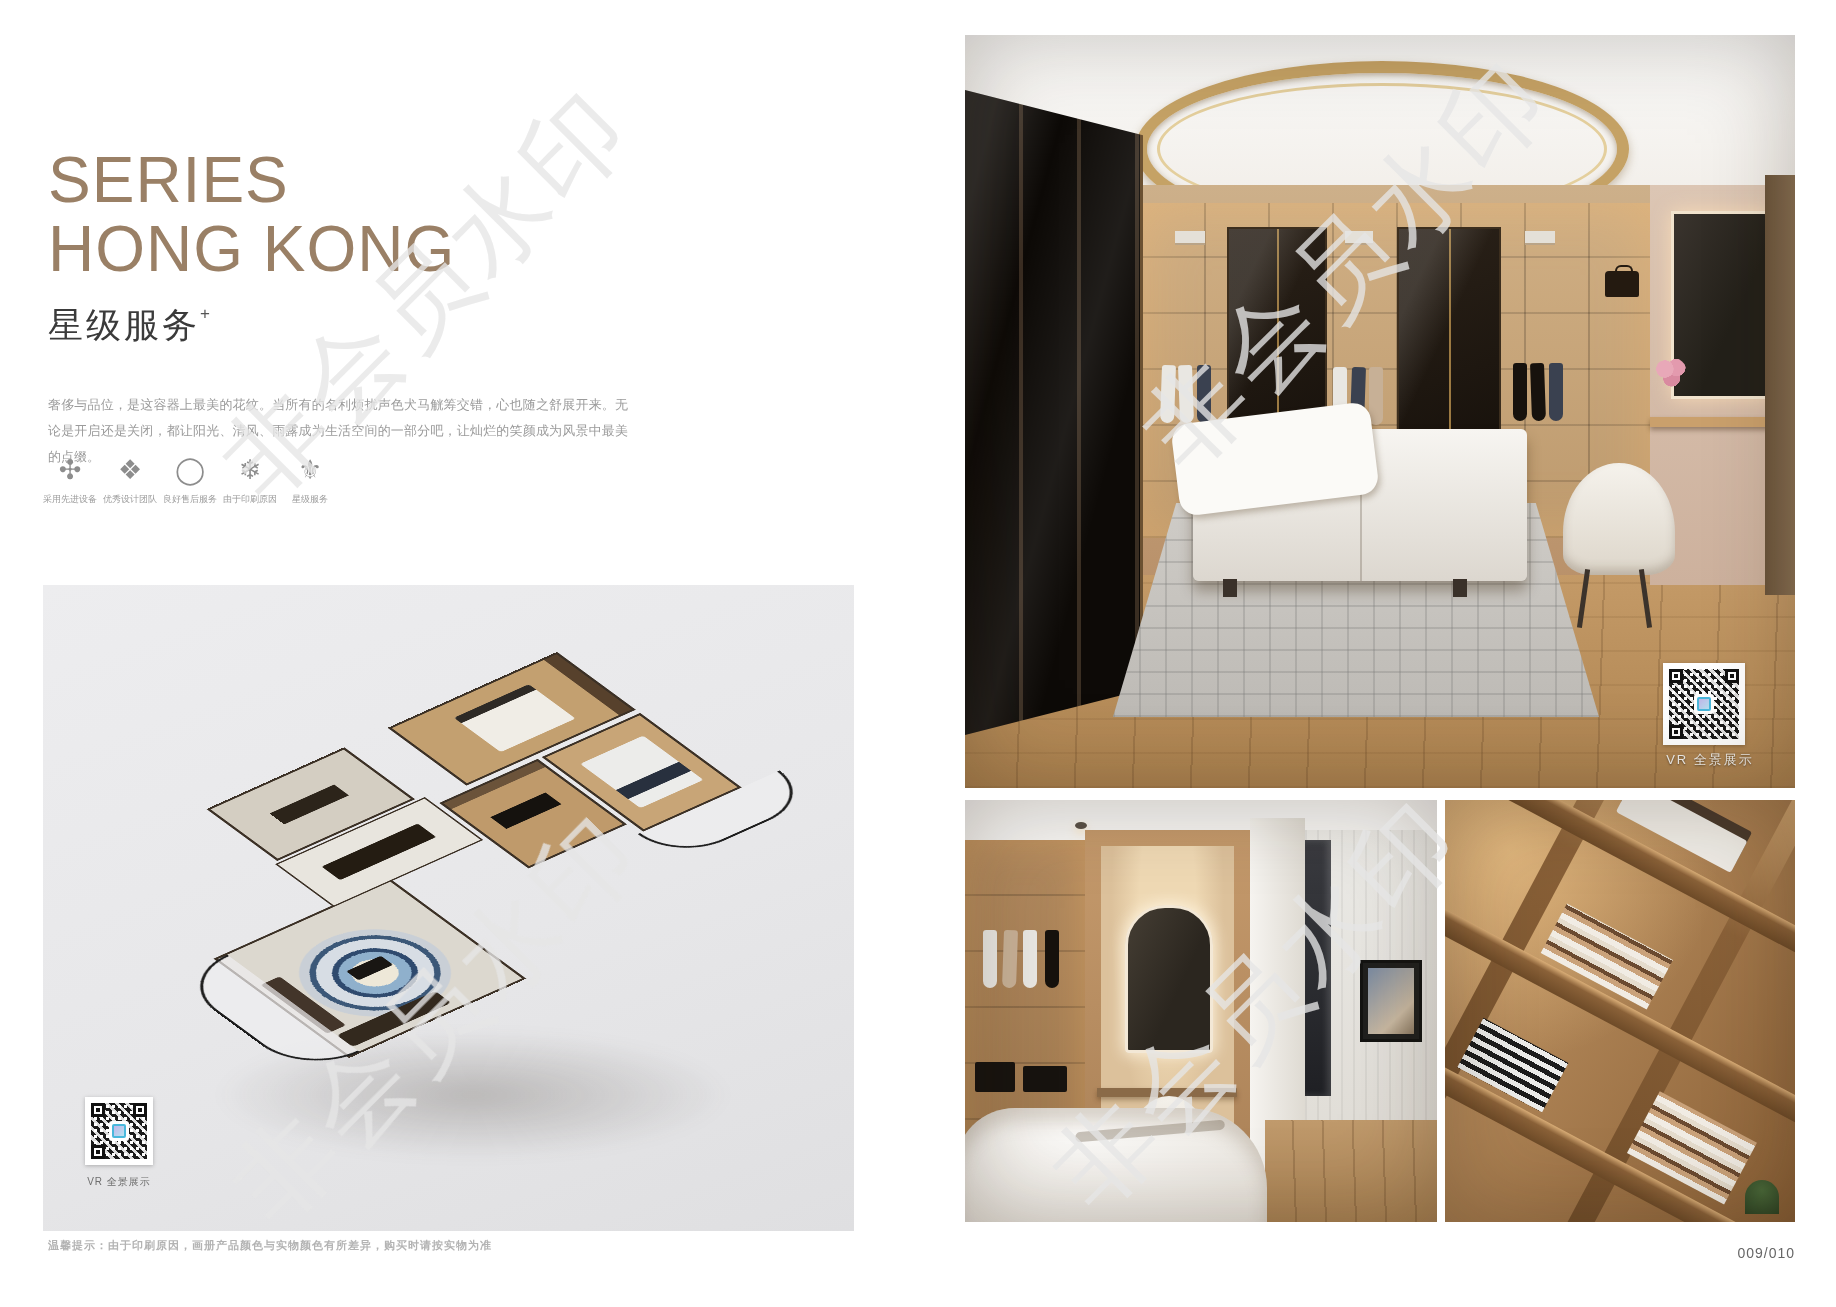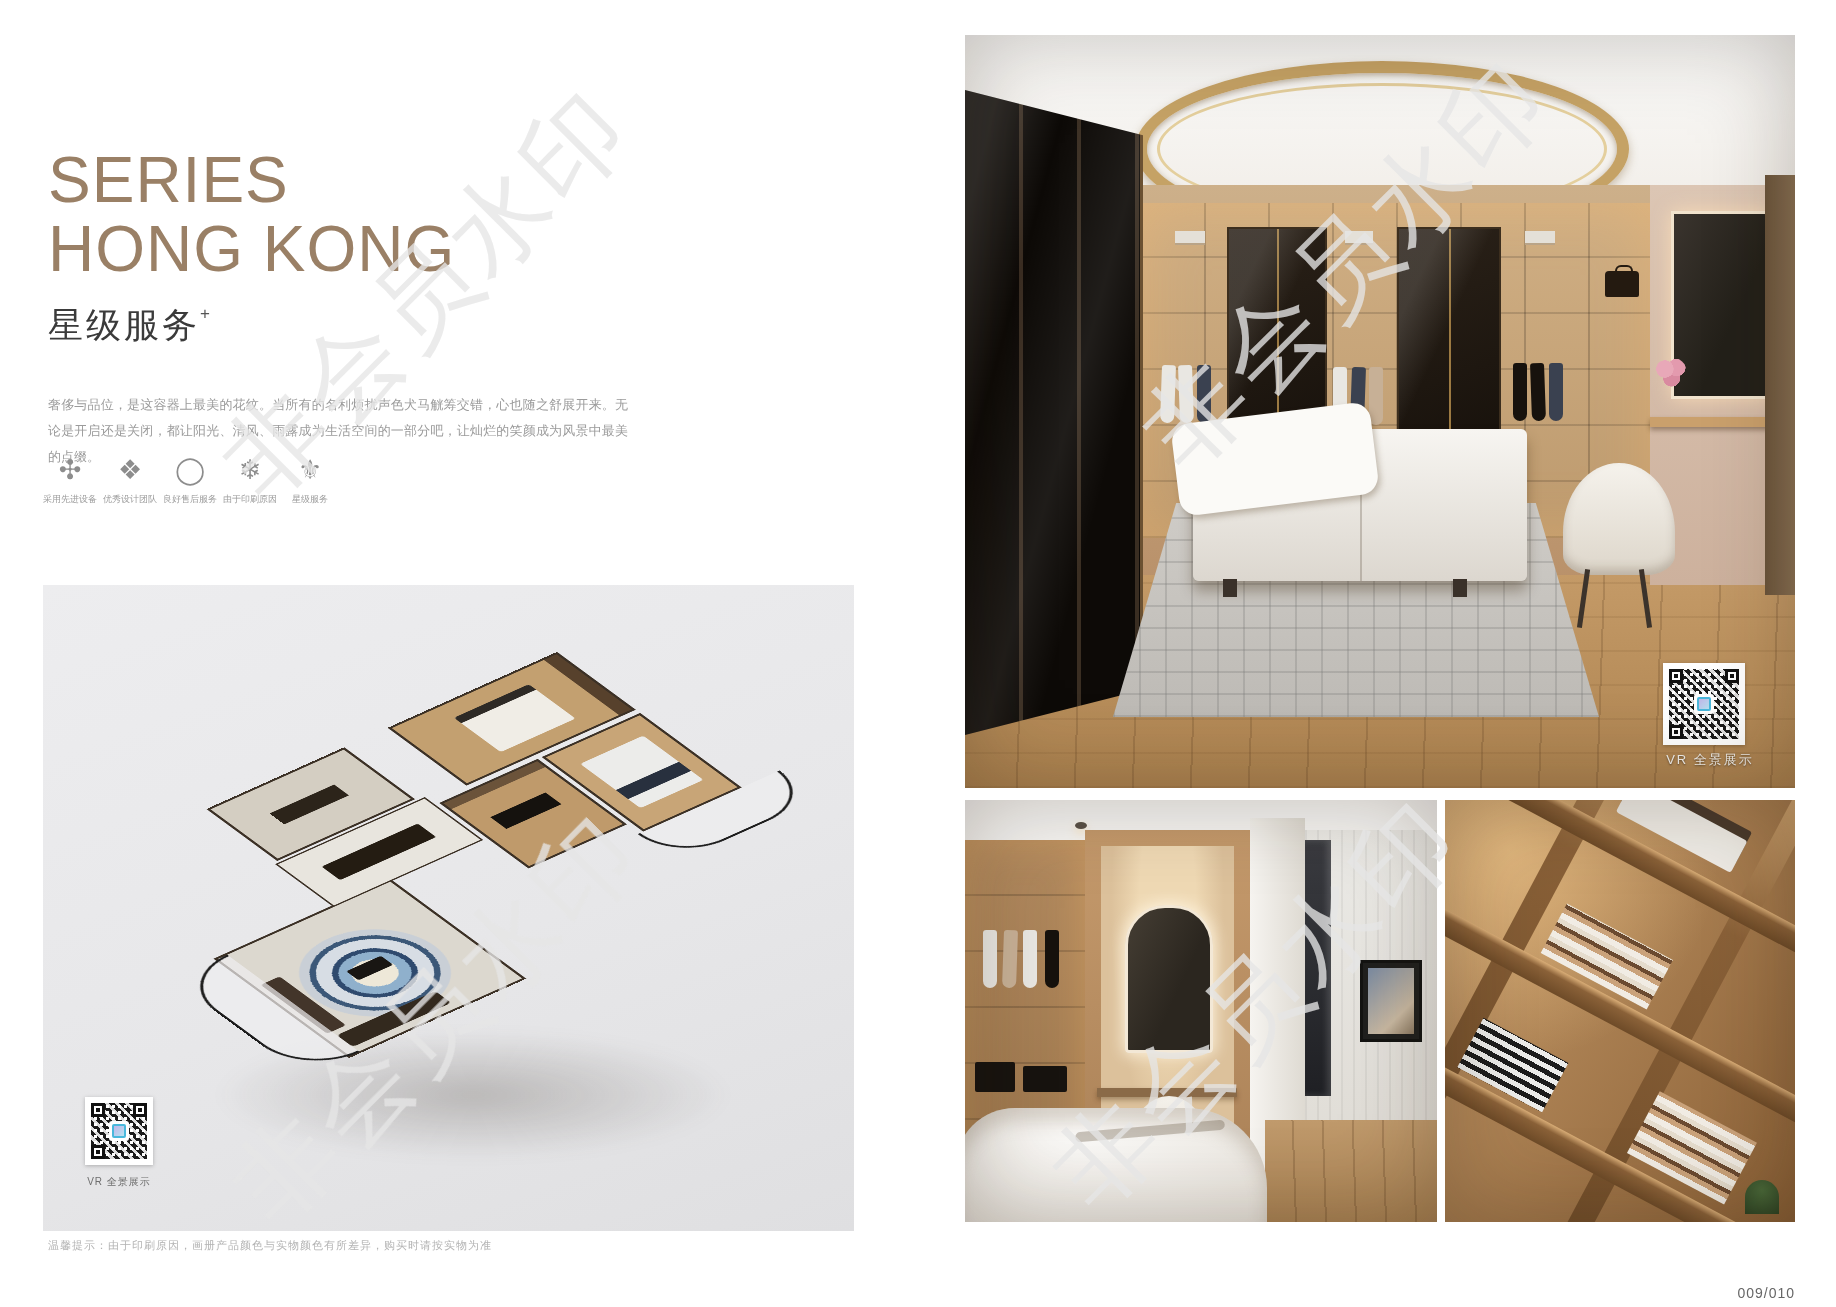--- a/index.html
+++ b/index.html
@@ -172,22 +172,22 @@
   .ps-bar{position:absolute;background:linear-gradient(#d9ad77,#8a6138 30%,#6e4b28);}
   .ps-v{width:24px;height:100%;} .ps-h{width:100%;height:24px;}
   .ps-item{position:absolute;}
   .ps-box{background:#efece6;border-radius:3px;box-shadow:0 -10px 0 #4a3a2c;}
   .stack{background:repeating-linear-gradient(0deg,#f1ece4 0 6px,#caa27a 6px 11px,#6b4a30 11px 15px,#e5dccd 15px 20px);}
   .stack-bw{background:repeating-linear-gradient(0deg,#ececea 0 5px,#1c1c1c 5px 10px);}
   .ps-plant{left:300px;top:380px;width:34px;height:34px;border-radius:50% 50% 0 0;
     background:radial-gradient(circle at 50% 30%,#4a6b3a,#2c4324);}
 
   
-  .disclaimer{left:48px;top:1238px;font-size:11px;color:#b3b3b3;letter-spacing:1px;}
-  .pageno{left:1655px;top:1245px;width:140px;text-align:right;font-size:14px;color:#666;letter-spacing:1px;margin-top:40px;}
+  .disclaimer{left:48px;top:1238px;font-size:11px;color:#b3b3b3;letter-spacing:1px;font-weight:bold;}
+  .pageno{left:1655px;top:1245px;width:140px;text-align:right;font-size:14px;color:#666;letter-spacing:1px;}
 
   .wm{position:absolute;z-index:40;font-size:100px;letter-spacing:5px;color:#e6e6e6;opacity:.78;
     transform:rotate(-45deg);white-space:nowrap;pointer-events:none;font-weight:400;}
   .wm1{left:165px;top:228px;} .wm2{left:1085px;top:198px;}
   .wm3{left:175px;top:952px;} .wm4{left:995px;top:938px;}
 </style>
 </head>
 <body>
 
 <div id="page">

